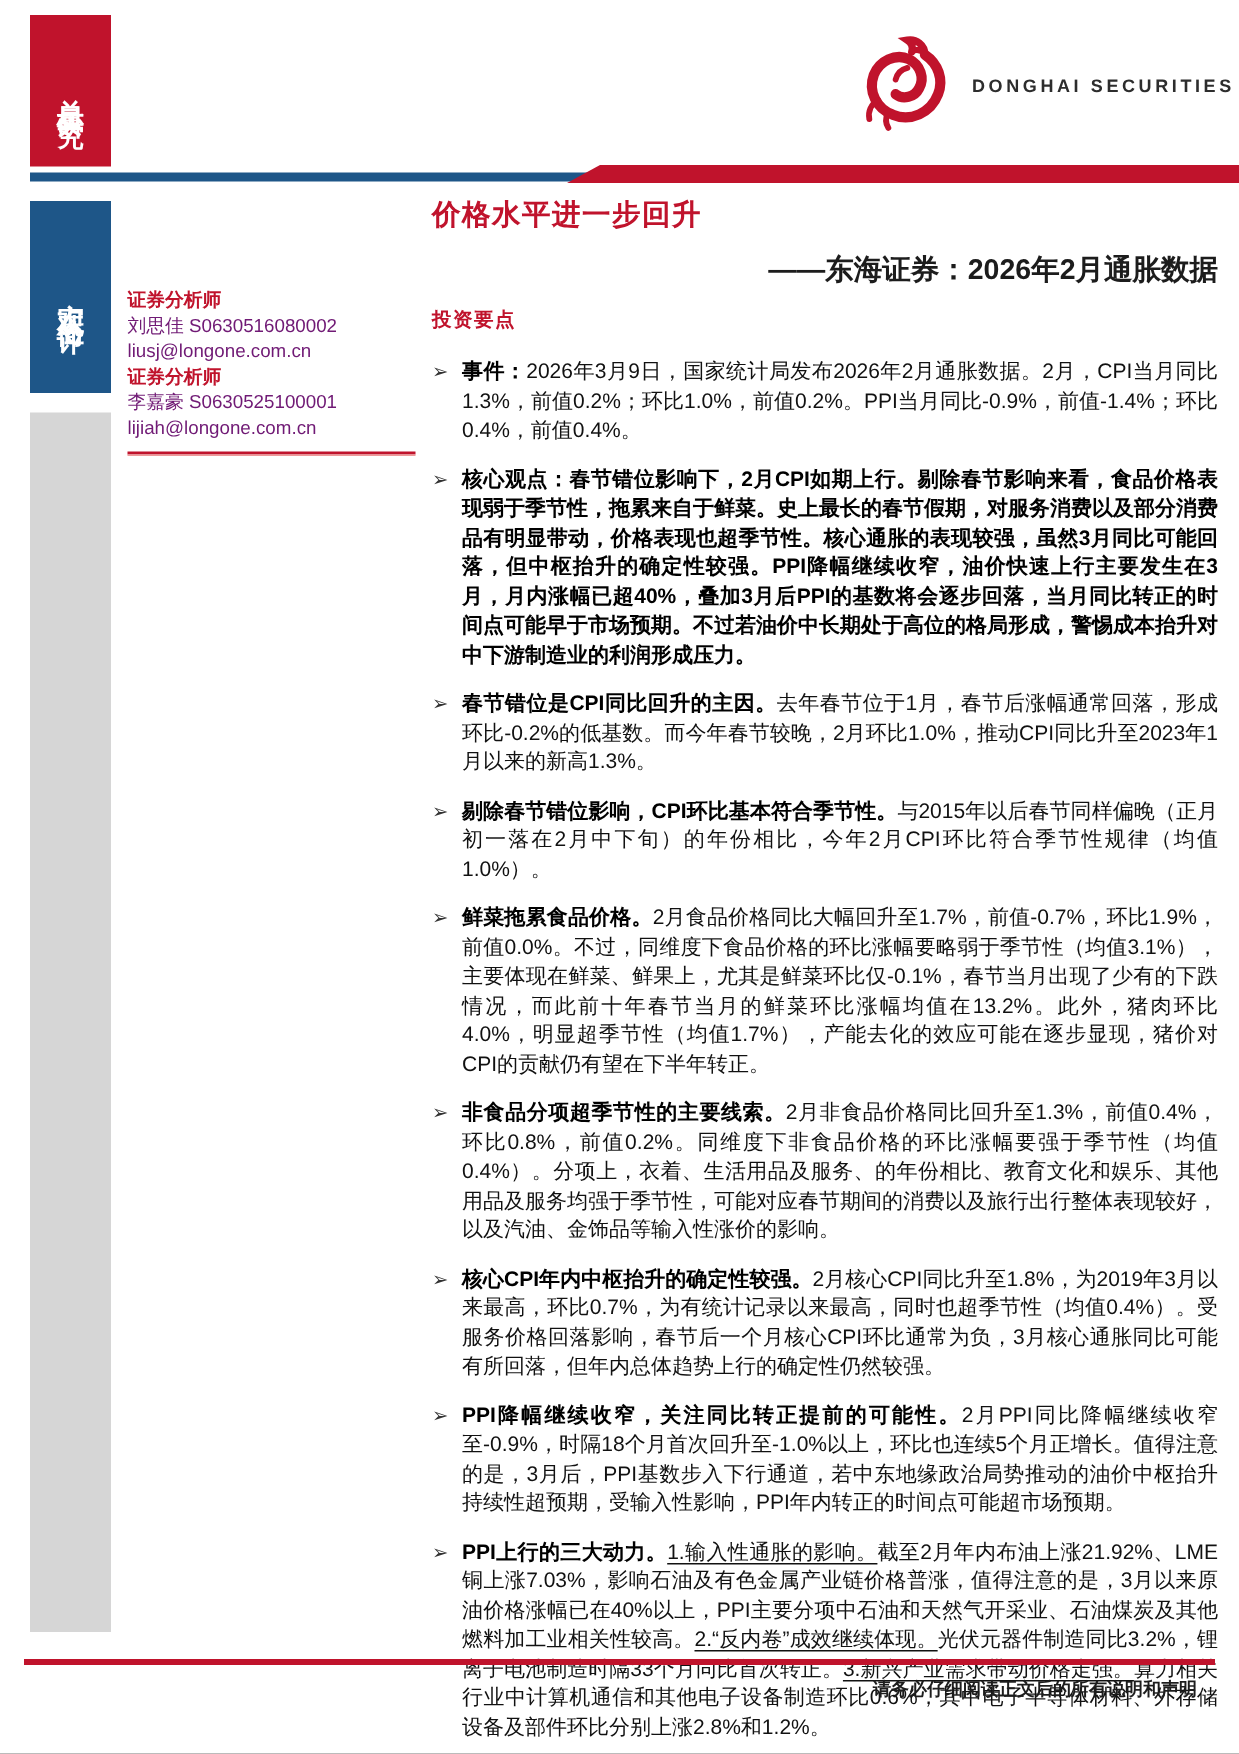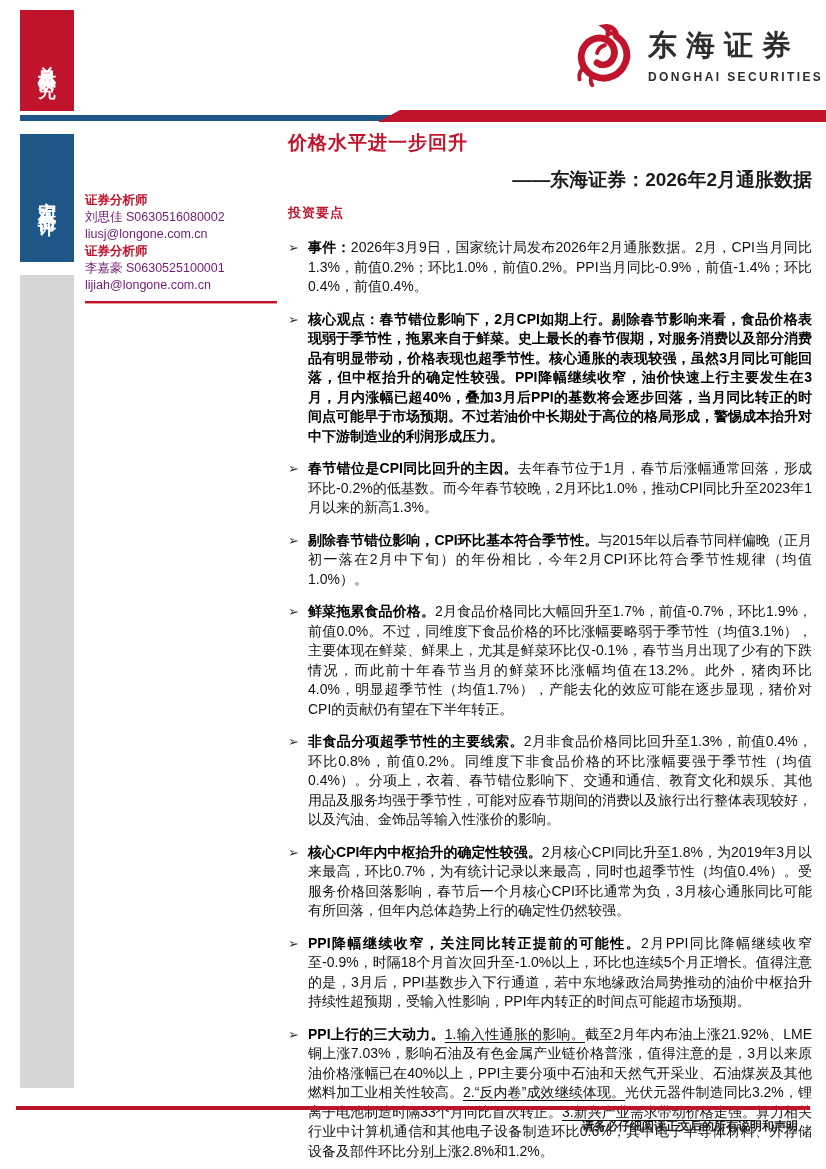--- a/index.html
+++ b/index.html
@@ -97,21 +97,20 @@
       <g fill="none" stroke="#C0132C" stroke-linecap="round">
         <path d="M56 21 C65 27 69 38 65 48 C60 61 46 67 34 62 C23 58 17 46 21 35 C25 25 36 20 45 24 C53 28 56 37 52 44 C49 50 41 52 36 48" stroke-width="7"></path>
         <path d="M56 21 C56 14 50 10 44 11 C47 13 48 16 47 19" stroke-width="5"></path>
         <path d="M47 19 C50 17 53 17 56 21" stroke-width="4"></path>
         <path d="M24 52 C19 55 17 60 18 65" stroke-width="4"></path>
         <path d="M31 60 C29 64 29 68 31 71" stroke-width="4"></path>
         <path d="M44 30 C40 31 37 34 36 38" stroke-width="4"></path>
       </g>
     </svg>
     <div class="logo-text">
-      <div class="logo-cn">东海证券</div>
       <div class="logo-en">DONGHAI SECURITIES</div>
     </div>
   </div>
 
   <div class="title">价格水平进一步回升</div>
   <div class="subtitle">——东海证券：2026年2月通胀数据</div>
 
   <div class="analysts" id="analysts">
       <div class="analyst-role">证券分析师</div>
       <div class="analyst-line">刘思佳  S0630516080002</div>
@@ -122,21 +121,21 @@
       <div class="analyst-rule"></div>
     </div>
 
   <div class="section-heading">投资要点</div>
   <ul class="bullets" id="bullets">
       <li class="bullet"><span class="marker">➢</span><span class="seg-bold">事件：</span><span class="seg-normal">2026年3月9日，国家统计局发布2026年2月通胀数据。2月，CPI当月同比1.3%，前值0.2%；环比1.0%，前值0.2%。PPI当月同比-0.9%，前值-1.4%；环比0.4%，前值0.4%。</span></li>
       <li class="bullet"><span class="marker">➢</span><span class="seg-bold">核心观点：春节错位影响下，2月CPI如期上行。剔除春节影响来看，食品价格表现弱于季节性，拖累来自于鲜菜。史上最长的春节假期，对服务消费以及部分消费品有明显带动，价格表现也超季节性。核心通胀的表现较强，虽然3月同比可能回落，但中枢抬升的确定性较强。PPI降幅继续收窄，油价快速上行主要发生在3月，月内涨幅已超40%，叠加3月后PPI的基数将会逐步回落，当月同比转正的时间点可能早于市场预期。不过若油价中长期处于高位的格局形成，警惕成本抬升对中下游制造业的利润形成压力。</span></li>
       <li class="bullet"><span class="marker">➢</span><span class="seg-bold">春节错位是CPI同比回升的主因。</span><span class="seg-normal">去年春节位于1月，春节后涨幅通常回落，形成环比-0.2%的低基数。而今年春节较晚，2月环比1.0%，推动CPI同比升至2023年1月以来的新高1.3%。</span></li>
       <li class="bullet"><span class="marker">➢</span><span class="seg-bold">剔除春节错位影响，CPI环比基本符合季节性。</span><span class="seg-normal">与2015年以后春节同样偏晚（正月初一落在2月中下旬）的年份相比，今年2月CPI环比符合季节性规律（均值1.0%）。</span></li>
       <li class="bullet"><span class="marker">➢</span><span class="seg-bold">鲜菜拖累食品价格。</span><span class="seg-normal">2月食品价格同比大幅回升至1.7%，前值-0.7%，环比1.9%，前值0.0%。不过，同维度下食品价格的环比涨幅要略弱于季节性（均值3.1%），主要体现在鲜菜、鲜果上，尤其是鲜菜环比仅-0.1%，春节当月出现了少有的下跌情况，而此前十年春节当月的鲜菜环比涨幅均值在13.2%。此外，猪肉环比4.0%，明显超季节性（均值1.7%），产能去化的效应可能在逐步显现，猪价对CPI的贡献仍有望在下半年转正。</span></li>
-      <li class="bullet"><span class="marker">➢</span><span class="seg-bold">非食品分项超季节性的主要线索。</span><span class="seg-normal">2月非食品价格同比回升至1.3%，前值0.4%，环比0.8%，前值0.2%。同维度下非食品价格的环比涨幅要强于季节性（均值0.4%）。分项上，衣着、春节错位影响下、交通和通信、教育文化和娱乐、其他用品及服务均强于季节性，可能对应春节期间的消费以及旅行出行整体表现较好，以及汽油、金饰品等输入性涨价的影响。</span></li>
+      <li class="bullet"><span class="marker">➢</span><span class="seg-bold">非食品分项超季节性的主要线索。</span><span class="seg-normal">2月非食品价格同比回升至1.3%，前值0.4%，环比0.8%，前值0.2%。同维度下非食品价格的环比涨幅要强于季节性（均值0.4%）。分项上，衣着、生活用品及服务、的年份相比、教育文化和娱乐、其他用品及服务均强于季节性，可能对应春节期间的消费以及旅行出行整体表现较好，以及汽油、金饰品等输入性涨价的影响。</span></li>
       <li class="bullet"><span class="marker">➢</span><span class="seg-bold">核心CPI年内中枢抬升的确定性较强。</span><span class="seg-normal">2月核心CPI同比升至1.8%，为2019年3月以来最高，环比0.7%，为有统计记录以来最高，同时也超季节性（均值0.4%）。受服务价格回落影响，春节后一个月核心CPI环比通常为负，3月核心通胀同比可能有所回落，但年内总体趋势上行的确定性仍然较强。</span></li>
       <li class="bullet"><span class="marker">➢</span><span class="seg-bold">PPI降幅继续收窄，关注同比转正提前的可能性。</span><span class="seg-normal">2月PPI同比降幅继续收窄至-0.9%，时隔18个月首次回升至-1.0%以上，环比也连续5个月正增长。值得注意的是，3月后，PPI基数步入下行通道，若中东地缘政治局势推动的油价中枢抬升持续性超预期，受输入性影响，PPI年内转正的时间点可能超市场预期。</span></li>
       <li class="bullet"><span class="marker">➢</span><span class="seg-bold">PPI上行的三大动力。</span><span class="seg-underline">1.输入性通胀的影响。</span><span class="seg-normal">截至2月年内布油上涨21.92%、LME铜上涨7.03%，影响石油及有色金属产业链价格普涨，值得注意的是，3月以来原油价格涨幅已在40%以上，PPI主要分项中石油和天然气开采业、石油煤炭及其他燃料加工业相关性较高。</span><span class="seg-underline">2.“反内卷”成效继续体现。</span><span class="seg-normal">光伏元器件制造同比3.2%，锂离子电池制造时隔33个月同比首次转正。</span><span class="seg-underline">3.新兴产业需求带动价格走强。</span><span class="seg-normal">算力相关行业中计算机通信和其他电子设备制造环比0.6%，其中电子半导体材料、外存储设备及部件环比分别上涨2.8%和1.2%。</span></li>
     </ul>
 
   <div class="footer-rule"></div>
   <div class="footer-right">请务必仔细阅读正文后的所有说明和声明</div>
 
 </div>
 

